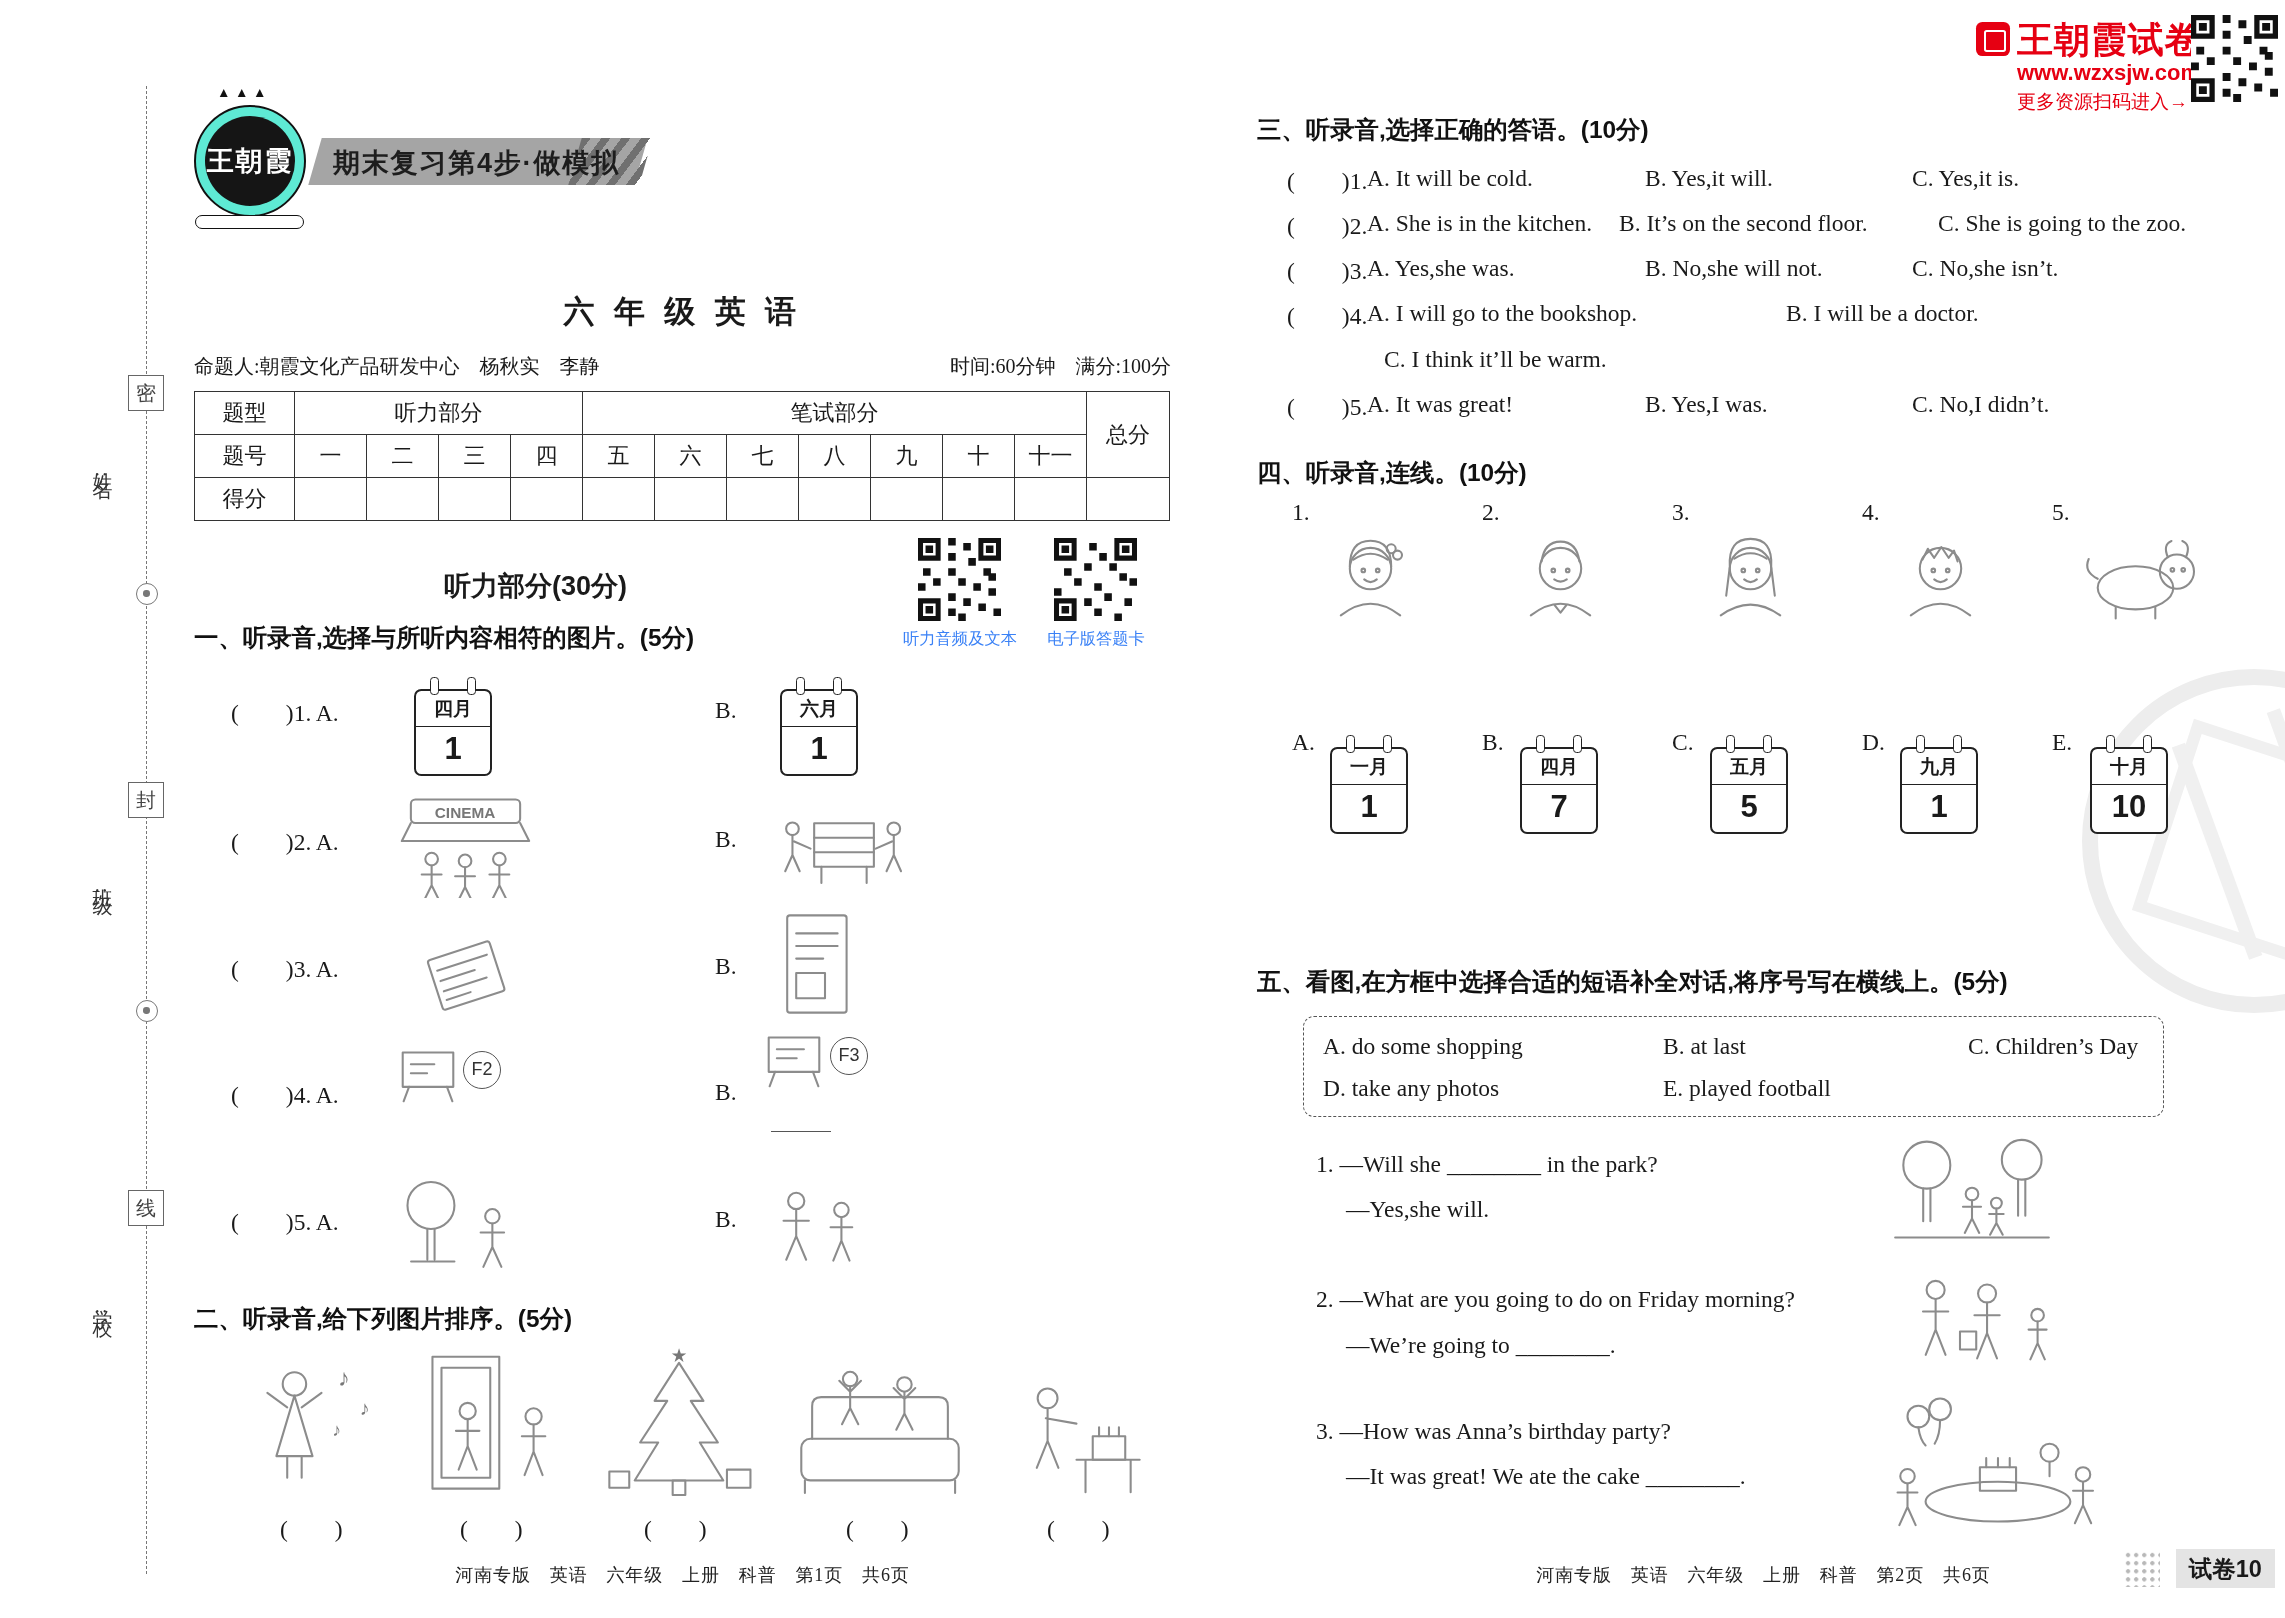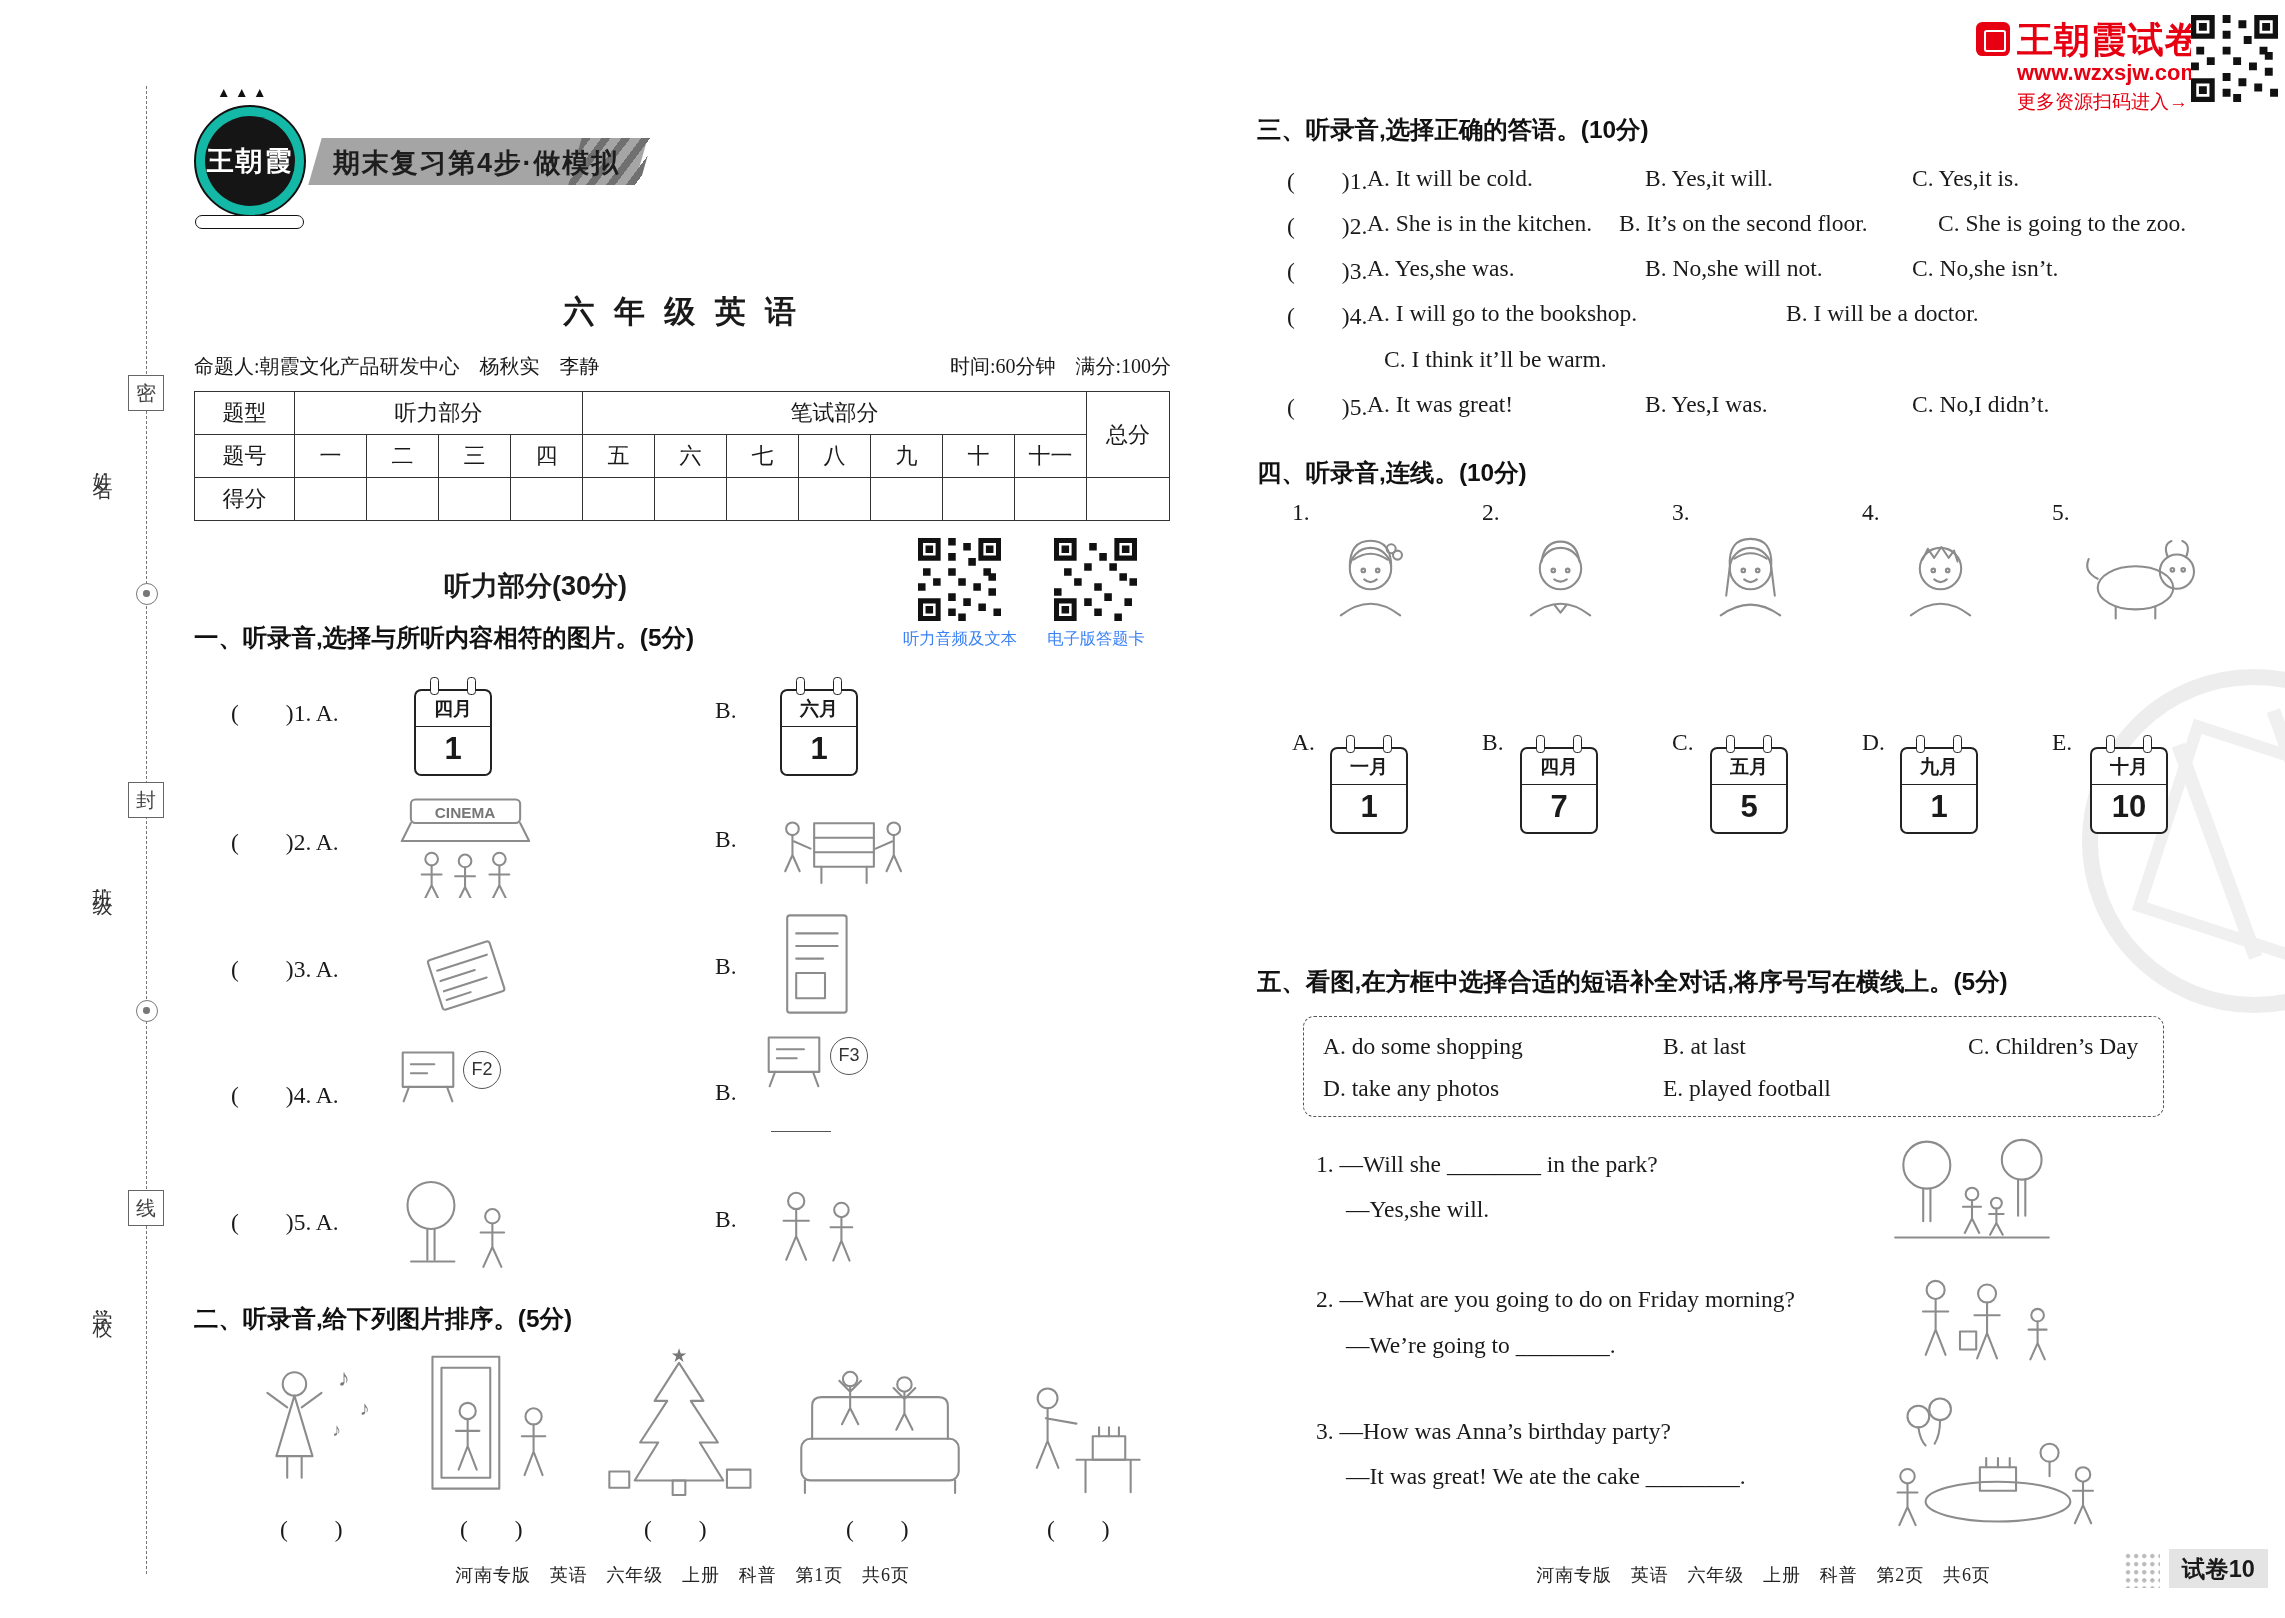--- a/index.html
+++ b/index.html
@@ -14,21 +14,21 @@
 
 .seal-line{position:absolute;left:146px;top:86px;height:1488px;border-left:1.8px dashed #777}
 .vlabel{position:absolute;left:90px;writing-mode:vertical-rl;letter-spacing:7.2px;font-size:20px;color:#333}
 .seal-box{position:absolute;left:128px;width:36px;height:36px;border:1.4px solid #666;background:#fff;
   font-size:20px;line-height:34px;text-align:center;color:#444}
 .orn{position:absolute;left:136px;width:22px;height:22px;border:1.4px solid #777;border-radius:50%;background:#fff}
 .orn::after{content:"";position:absolute;left:6.3px;top:6.3px;width:6.3px;height:6.3px;border-radius:50%;background:#777}
 
 
 .badge{position:absolute;left:194px;top:105px;width:112px;height:112px;border:2.7px solid #111;border-radius:50%;
-  background:#14b8a6;display:flex;align-items:center;justify-content:center}
+  background:#5eead4;display:flex;align-items:center;justify-content:center}
 .badge-core{width:90px;height:90px;border-radius:50%;background:#151515;color:#fff;display:flex;align-items:center;
   justify-content:center;font-size:27px;font-weight:bold;letter-spacing:1.8px;font-family:"Liberation Sans",sans-serif}
 .badge-crown{position:absolute;left:217px;top:85px;font-size:13.6px;letter-spacing:4.5px;color:#111}
 .badge-ribbon{position:absolute;left:195px;top:215px;width:109px;height:13.6px;border:1.8px solid #111;border-radius:7.2px;background:#fff}
 .banner{position:absolute;left:315px;top:138px;width:326px;height:47px;background:#a5a5a5;transform:skewX(-16deg)}
 .banner::after{content:"";position:absolute;right:-5.4px;top:0;width:71px;height:100%;
   background:repeating-linear-gradient(115deg,#707070 0 8.1px,transparent 8.1px 18px)}
 .banner-text{position:absolute;left:333px;top:145px;font-size:27px;font-weight:bold;color:#1d1d1d;
   font-family:"Liberation Sans",sans-serif;letter-spacing:1.8px}
 
@@ -58,21 +58,21 @@
 
 
 .h-section{position:absolute;font-size:27px;font-weight:bold;font-family:"Liberation Sans",sans-serif}
 .ptitle{position:absolute;font-size:24.4px;font-weight:bold;font-family:"Liberation Sans",sans-serif;color:#111}
 
 
 .optbox{position:absolute;left:1303px;top:1016px;width:861px;height:101px;border:1.8px dashed #555;border-radius:11px}
 
 
 .footer{position:absolute;font-size:18px;color:#222;letter-spacing:0.9px}
-.corner{position:absolute;left:2124px;top:1549px;display:flex;align-items:flex-end;gap:9px}
+.corner{position:absolute;left:2124px;top:1549px;display:flex;align-items:center;gap:16px}
 .dotgrid{width:36px;height:36px;background-image:radial-gradient(#b8b8b8 1.8px,transparent 2.4px);background-size:8.1px 8.1px}
 .cornerlbl{font-size:23.5px;font-weight:bold;background:#e4e4e4;padding:3.6px 12.7px;font-family:"Liberation Sans",sans-serif}
 
 
 .site-name{position:absolute;left:2017px;top:16.3px;font-size:36px;font-weight:bold;color:#e60012;
   font-family:"Liberation Sans",sans-serif;letter-spacing:0.9px}
 .mini-logo{position:absolute;left:1976px;top:22px;width:34px;height:34px;background:#e60012;border-radius:6.3px}
 .mini-logo::after{content:"";position:absolute;left:8.1px;top:8.1px;width:18px;height:18px;border:2.7px solid #fff;border-radius:2.7px}
 .site-url{position:absolute;left:2017px;top:60px;font-size:22px;font-weight:bold;color:#e60012;
   font-family:"Liberation Sans",sans-serif}

